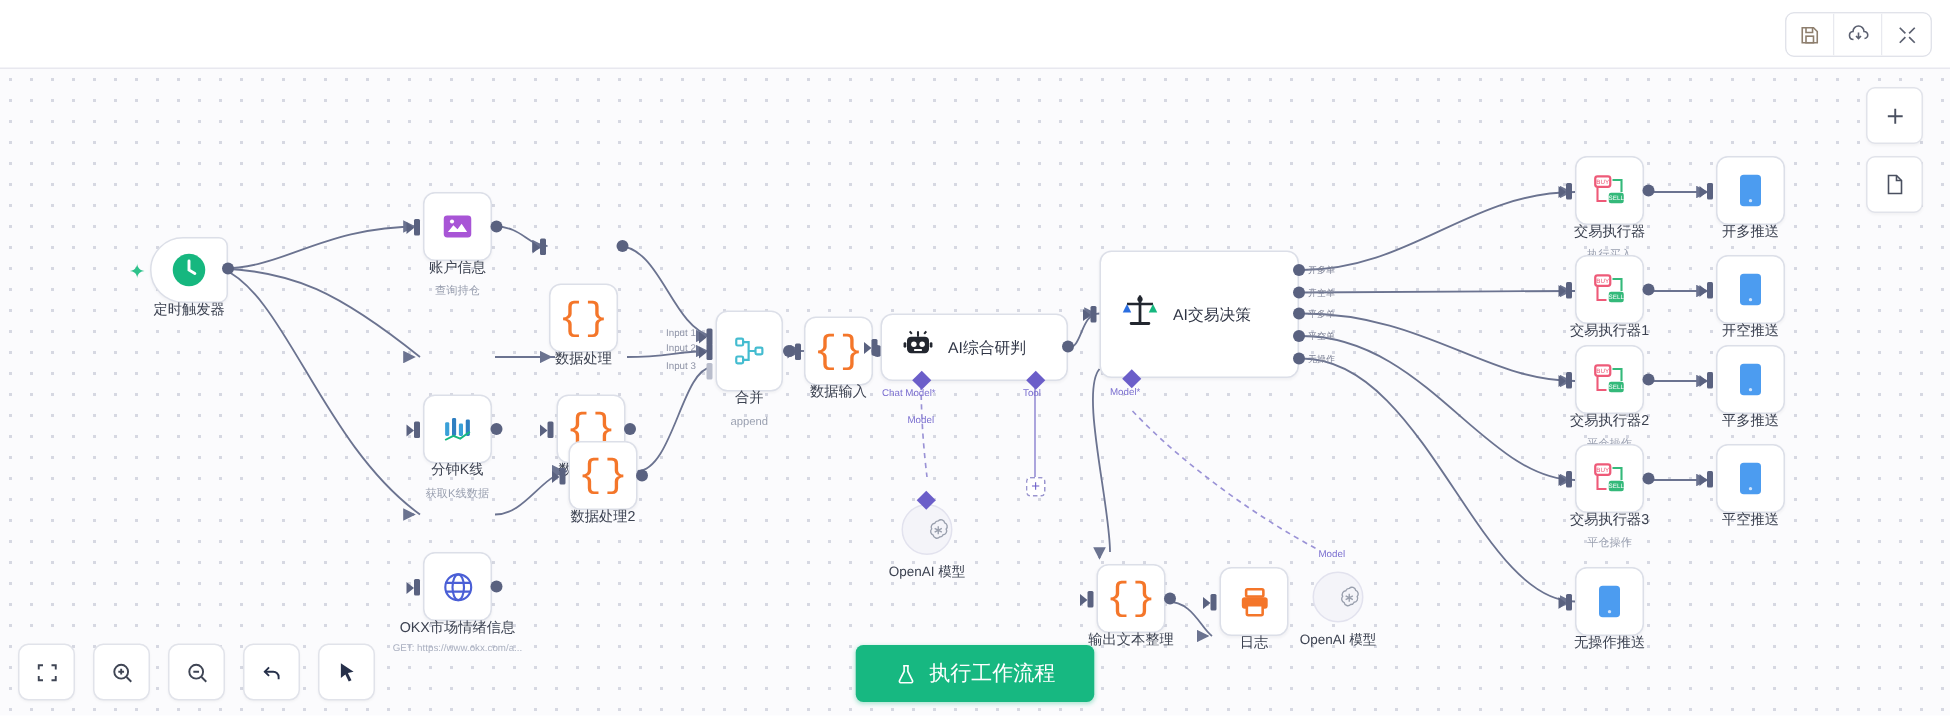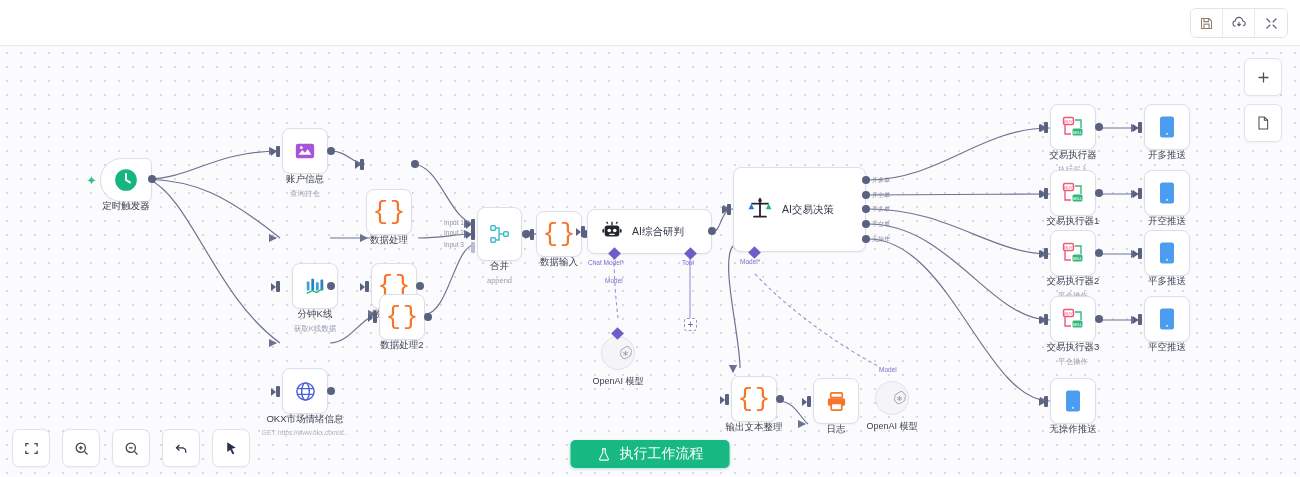--- a/index.html
+++ b/index.html
@@ -49,21 +49,21 @@
   }
   .svg-layer { position: absolute; inset: 0; width: 1300px; height: 431px; }
 
   
   .node {
     position: absolute; background: #ffffff; border: 1px solid #dcdfe8;
     border-radius: 8px; display: flex; align-items: center; justify-content: center;
     box-shadow: 0 1px 2px rgba(30,35,60,.05); cursor: pointer;
   }
   .node.sq { width: 46px; height: 46px; }
-  .node.rnd { border-radius: 22px 6px 6px 22px; font-family: Liberation Serif, serif; }
+  .node.rnd { border-radius: 22px 6px 6px 22px; }
   .node-label {
     position: absolute; left: 50%; transform: translateX(-50%);
     top: 100%; margin-top: 0; font-size: 9.5px; color: #3c4251;
     white-space: nowrap; text-align: center; line-height: 1.25;
   }
   .node-sub {
     position: absolute; left: 50%; transform: translateX(-50%);
     top: 100%; margin-top: 16px; font-size: 7.5px; color: #9aa0b0;
     white-space: nowrap; text-align: center;
   }
@@ -133,21 +133,21 @@
   
   .toolbar { position: absolute; left: 12px; bottom: 10px; display: flex; gap: 12px; }
   .tool {
     width: 38px; height: 38px; background: #fff; border: 1px solid #e1e3ea;
     border-radius: 7px; display: flex; align-items: center; justify-content: center;
     cursor: pointer; box-shadow: 0 1px 2px rgba(0,0,0,.04);
   }
   .exec-btn {
     position: absolute; left: 50%; transform: translateX(-50%); bottom: 9px;
     background: #17b881; color: #fff; border: none; border-radius: 5px;
-    height: 28px; padding: 0 26px; font-size: 14px; cursor: pointer;
+    height: 38px; padding: 0 26px; font-size: 14px; cursor: pointer;
     display: flex; align-items: center; gap: 8px;
     font-family: "Liberation Sans", "DejaVu Sans", sans-serif;
     box-shadow: 0 1px 3px rgba(23,184,129,.35);
   }
 </style>
 </head>
 <body>
 
 <div id="app">
 
@@ -280,21 +280,21 @@
     <div class="port-in" style="left:276px; top:100px;"></div>
     <div class="port" style="left:327px; top:101px;"></div>
 
     <div class="node sq" style="left:366px; top:143px;">
       <span style="font-size:26px;color:#f4762a;font-family:'Liberation Mono',monospace;line-height:1;">{ }</span>
       <div class="node-label">数据处理</div>
     </div>
     <div class="port-in" style="left:360px; top:113px;"></div>
     <div class="port" style="left:411px; top:114px;"></div>
 
-    <div class="node sq" style="left:292px; top:217px;text-decoration:underline;">
+    <div class="node sq" style="left:282px; top:217px;text-decoration:underline;">
       <svg width="22" height="22" viewBox="0 0 24 24">
         <rect x="3" y="7" width="3" height="10" rx="1" fill="#3aa0d8"></rect>
         <rect x="8" y="4" width="3" height="13" rx="1" fill="#2f7fc1"></rect>
         <rect x="13" y="8" width="3" height="9" rx="1" fill="#3aa0d8"></rect>
         <rect x="18" y="5" width="3" height="12" rx="1" fill="#2f7fc1"></rect>
         <path d="M3 20l6-3 5 2 7-5" stroke="#17b881" stroke-width="1.4" fill="none"></path>
       </svg>
       <div class="node-label">分钟K线</div>
       <div class="node-sub">获取K线数据</div>
     </div>

